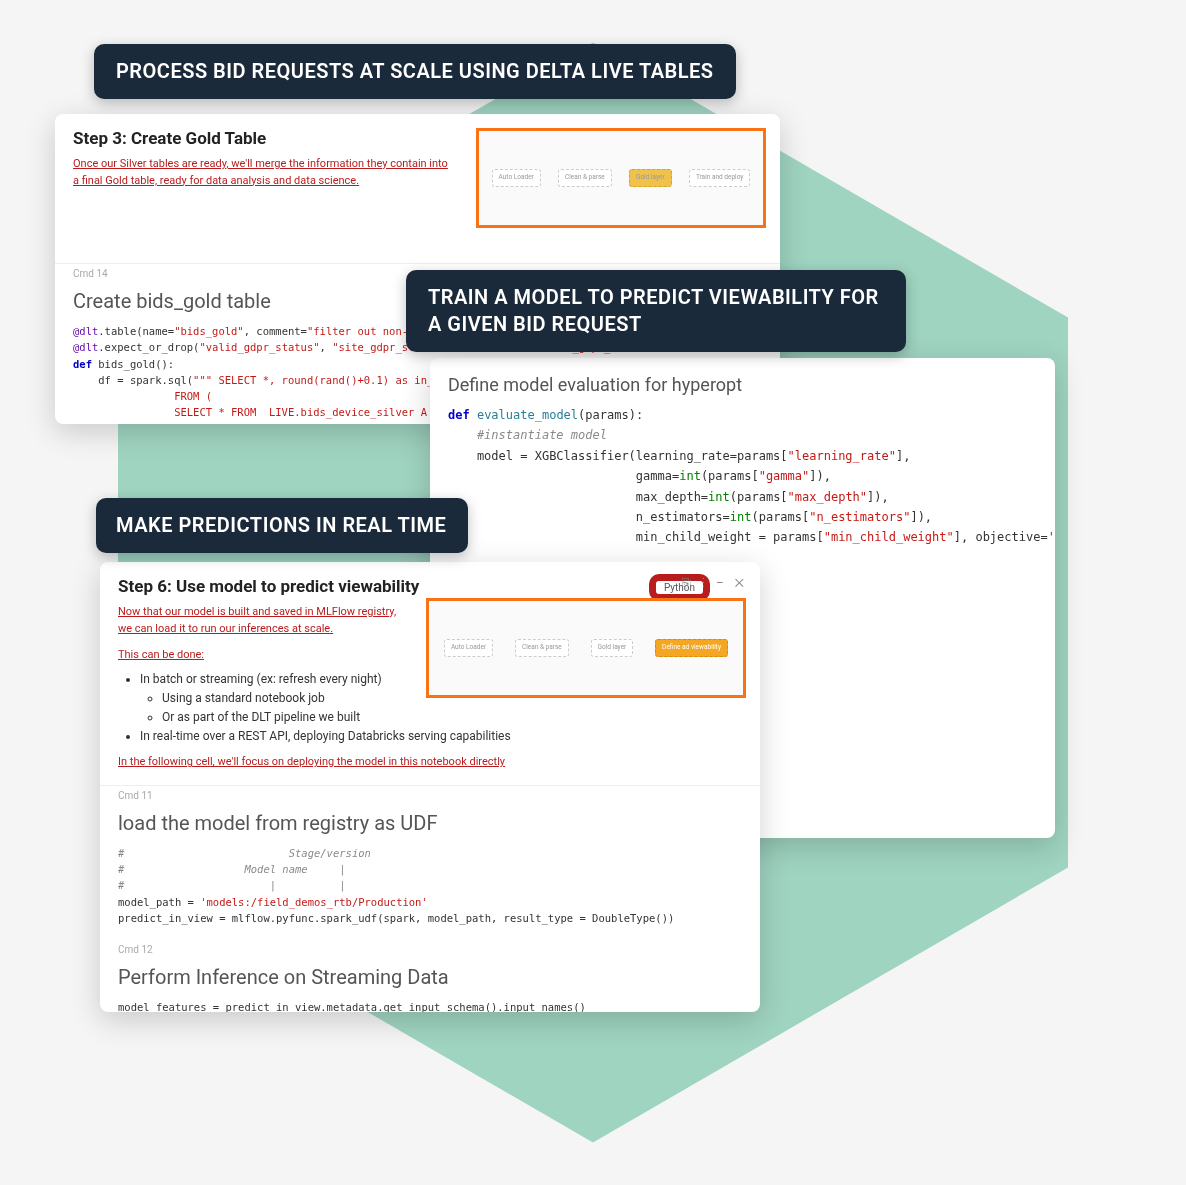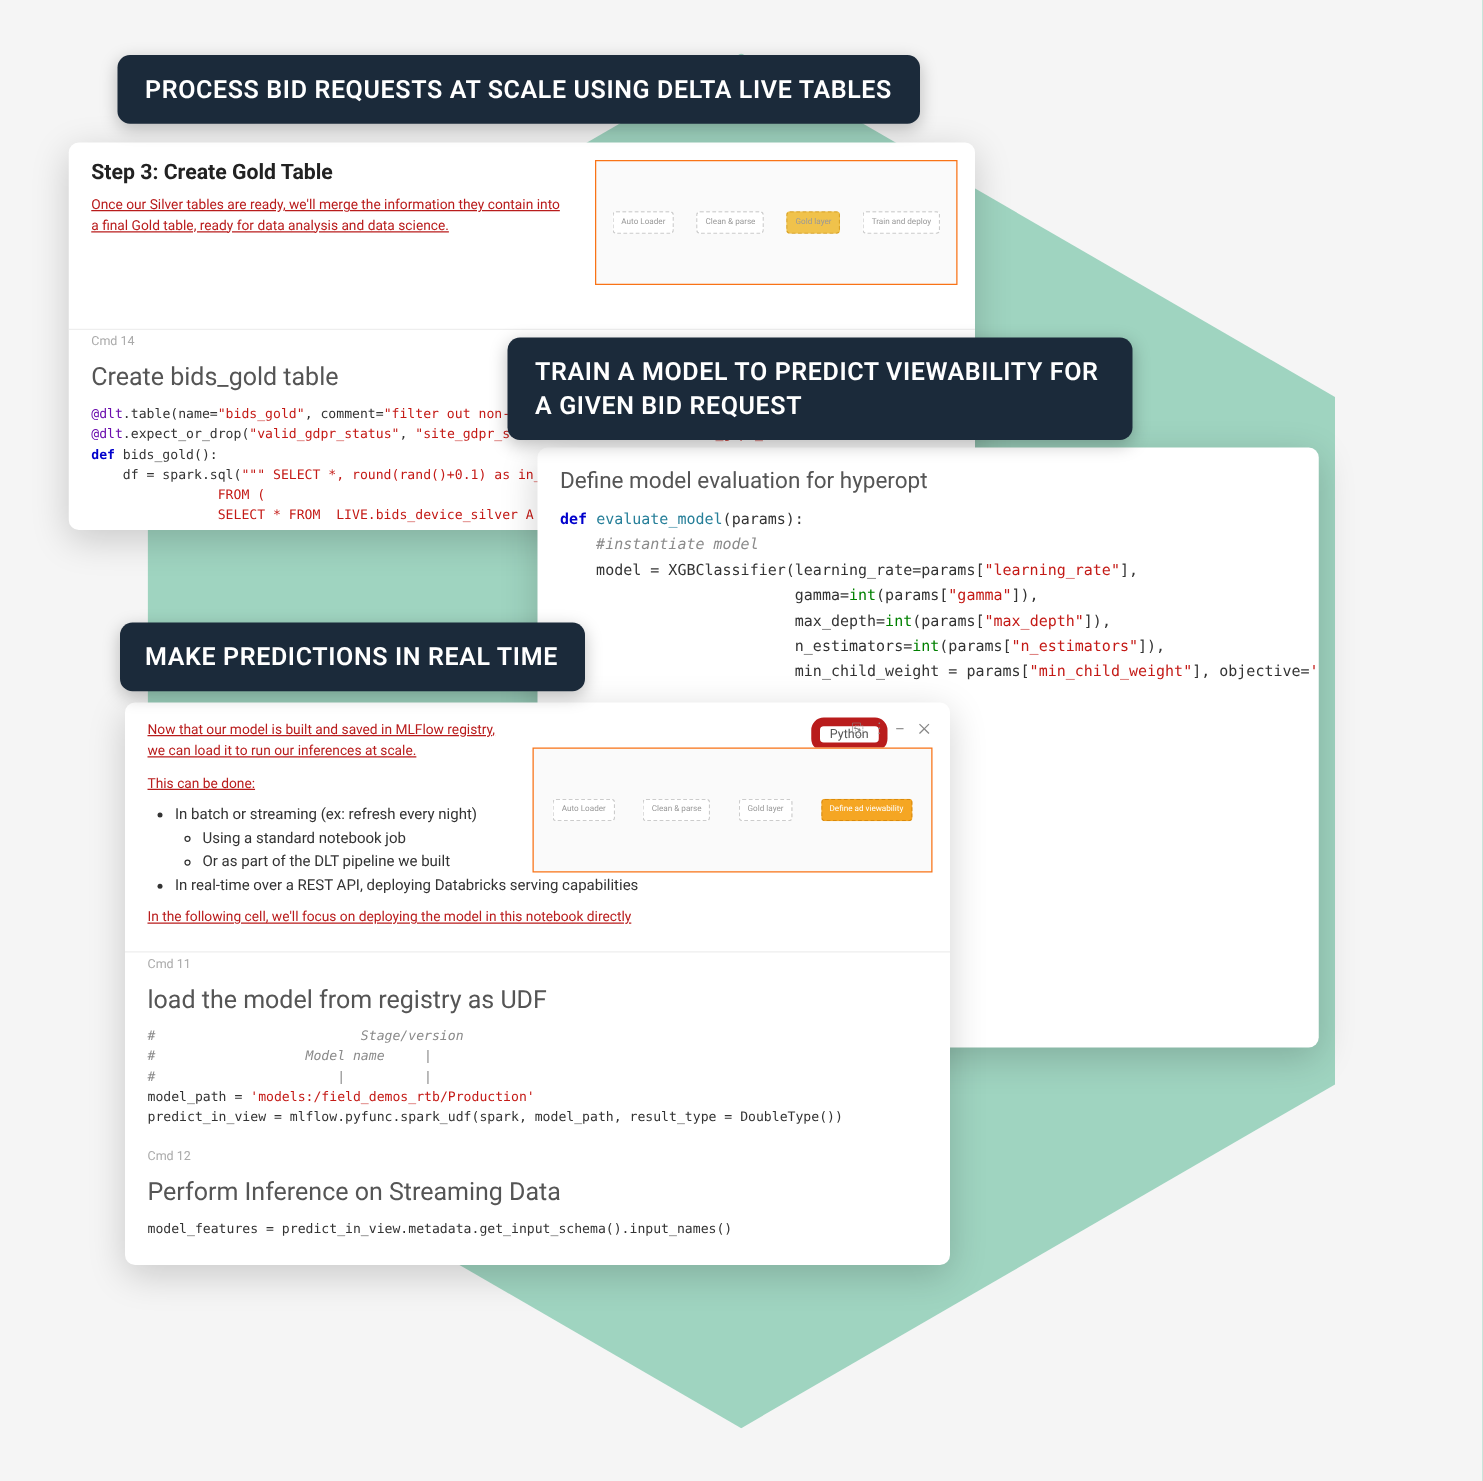--- a/index.html
+++ b/index.html
@@ -71,21 +71,21 @@
 .tok-comment { color: #8a8a8a; font-style: italic; }
 .tok-fn { color: #267f99; }
 .tok-green { color: #008000; }
 
 .diagram-placeholder {
   position: absolute;
   right: 14px;
   top: 14px;
   width: 290px;
   height: 100px;
-  border: 1px solid #f97316;
+  border: 3px solid #f97316;
   background: #fafafa;
   font-size: 7px;
   color: #999;
   display: flex;
   align-items: center;
   justify-content: space-around;
   padding: 4px;
 }
 .diag-box {
   border: 1px dashed #ccc;
@@ -181,20 +181,21 @@
 <span>20, 1),</span>
 <span class="tok-str">ht'</span><span>, 1, 10, 1)}</span></div>
 </div>
 
 <div class="badge badge3">MAKE PREDICTIONS IN REAL TIME</div>
 
 <div class="panel panel3">
   <div class="notebook-cell" style="position:relative; min-height:200px;">
     <div class="pill">Python</div>
     <div class="toolbar-icons">⎘ ⋮ – ✕</div>
+    <div class="nb-title">Step 6: Use model to predict viewability</div>
     <div class="nb-desc" style="max-width:290px; margin-bottom:10px;">Now that our model is built and saved in MLFlow registry, we can load it to run our inferences at scale.</div>
     <div class="nb-desc">This can be done:</div>
     <ul class="bullets">
       <li>In batch or streaming (ex: refresh every night)
         <ul>
           <li>Using a standard notebook job</li>
           <li>Or as part of the DLT pipeline we built</li>
         </ul>
       </li>
       <li>In real-time over a REST API, deploying Databricks serving capabilities</li>

